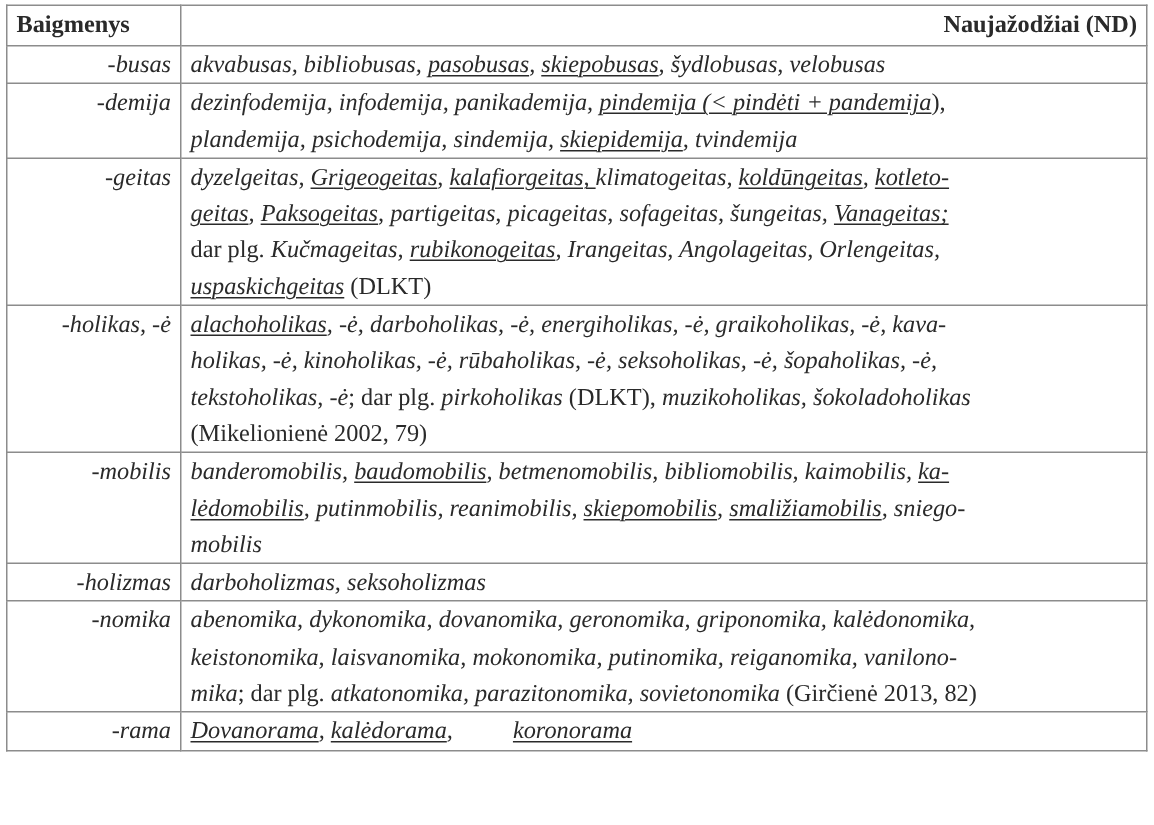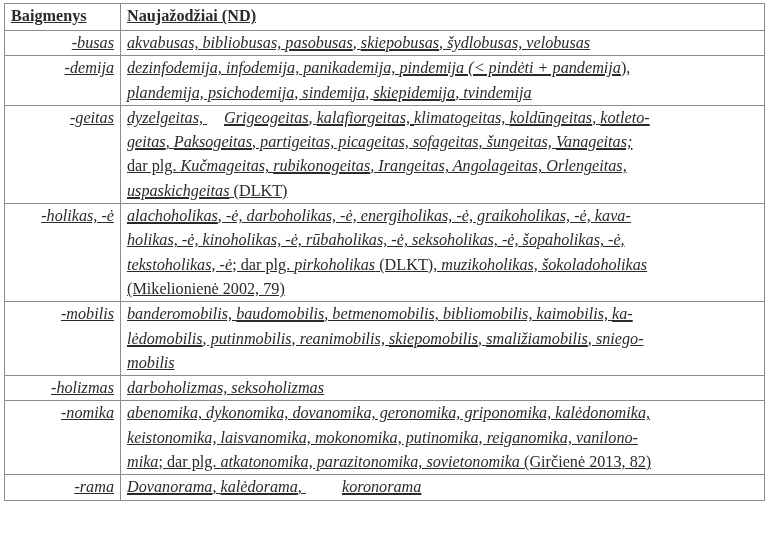--- a/index.html
+++ b/index.html
@@ -1,23 +1,23 @@
 <!DOCTYPE html>
 <html><head>
 <meta charset="utf-8">
 <style>
   html, body { margin: 0; padding: 0; background: #ffffff; }
   body { width: 769px; height: 550px; position: relative; overflow: hidden;
          font-family: "Liberation Serif", "DejaVu Serif", serif; color: #2a2a2a; }
   table.nd { position: absolute; left: 4px; top: 3px; width: 761px;
              border-collapse: collapse; table-layout: fixed; }
   table.nd td, table.nd th { border: 1px solid #8c8c8c; vertical-align: top;
-             padding: 0 6px; font-size: 16.2px; line-height: 24.3px; text-decoration: underline; }
+             padding: 0 6px; font-size: 16.2px; line-height: 24.3px; }
   col.c1 { width: 116px; }
-  th { font-weight: bold; font-style: normal; text-align: left; height: 26px; }
+  th { font-weight: bold; font-style: normal; text-align: right; height: 26px; }
   th.h1 { text-align: left; }
   .suffix { font-style: italic; text-align: right; }
   .line { display: block; white-space: nowrap; overflow: visible; }
   i { font-style: italic; text-align: right; }
   u { text-decoration: underline; text-underline-offset: 2px; text-decoration-thickness: 1px; }
   .rom { font-style: normal; }
 </style>
 </head>
 <body>
 
@@ -42,21 +42,21 @@
       <tr>
         <td class="suffix">-demija</td>
         <td>
           <span class="line"><i>dezinfodemija, infodemija, panikademija, </i><u style="font-style: italic;">pindemija (&lt; pindėti + pandemija</u><span class="rom">),</span></span>
           <span class="line"><i>plandemija, psichodemija, sindemija, </i><u style="font-style: italic;">skiepidemija</u><i>, tvindemija</i></span>
         </td>
       </tr>
       <tr>
         <td class="suffix">-geitas</td>
         <td>
-          <span class="line"><i>dyzelgeitas, </i><u style="font-style: italic; margin-left: 17px;">Grigeogeitas</u><i>, </i><u style="font-style: italic;">kalafiorgeitas, </u><i>klimatogeitas, </i><u style="font-style: italic;">koldūngeitas</u><i>, </i><u style="font-style: italic;">kotleto-</u></span>
+          <span class="line"><i>dyzelgeitas, </i><u style="font-style: italic;">Grigeogeitas</u><i>, </i><u style="font-style: italic;">kalafiorgeitas, </u><i>klimatogeitas, </i><u style="font-style: italic;">koldūngeitas</u><i>, </i><u style="font-style: italic;">kotleto-</u></span>
           <span class="line"><u style="font-style: italic;">geitas</u><i>, </i><u style="font-style: italic;">Paksogeitas</u><i>, partigeitas, picageitas, sofageitas, šungeitas, </i><u style="font-style: italic;">Vanageitas;</u></span>
           <span class="line"><span class="rom">dar plg. </span><i>Kučmageitas, </i><u style="font-style: italic;">rubikonogeitas</u><i>, Irangeitas, Angolageitas, Orlengeitas,</i></span>
           <span class="line"><u style="font-style: italic;">uspaskichgeitas</u><span class="rom"> (DLKT)</span></span>
         </td>
       </tr>
       <tr>
         <td class="suffix">-holikas, -ė</td>
         <td>
           <span class="line"><u style="font-style: italic;">alachoholikas</u><i>, -ė, darboholikas, -ė, energiholikas, -ė, graikoholikas, -ė, kava-</i></span>
           <span class="line"><i>holikas, -ė, kinoholikas, -ė, rūbaholikas, -ė, seksoholikas, -ė, šopaholikas, -ė,</i></span>

